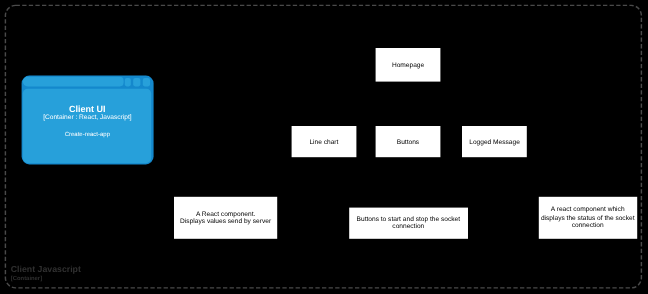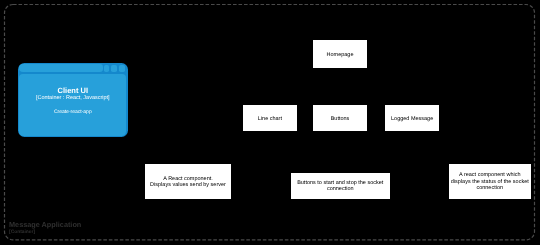--- a/index.html
+++ b/index.html
@@ -32,21 +32,21 @@
 </style>
 </head>
 <body>
 
 <div id="canvas">
   <svg class="boundary" width="540" height="245" viewBox="0 0 540 245">
     <rect x="4.5" y="4.5" width="530" height="235.4" rx="8.5" ry="8.5" fill="none" stroke="#4a4a4a" stroke-width="1.2" stroke-dasharray="3.6 1.9"></rect>
   </svg>
 
   <div class="legend">
-    <div class="legend-title">Message Application</div>
+    <div class="legend-title">Client Javascript</div>
     <div class="legend-sub">[Container]</div>
   </div>
 
   <div class="browser">
     <div class="titlebar"></div>
     <div>
       <span class="dot" style="left:86px"></span>
       <span class="dot" style="left:93.7px"></span>
       <span class="dot" style="left:101.2px"></span>
     </div>

